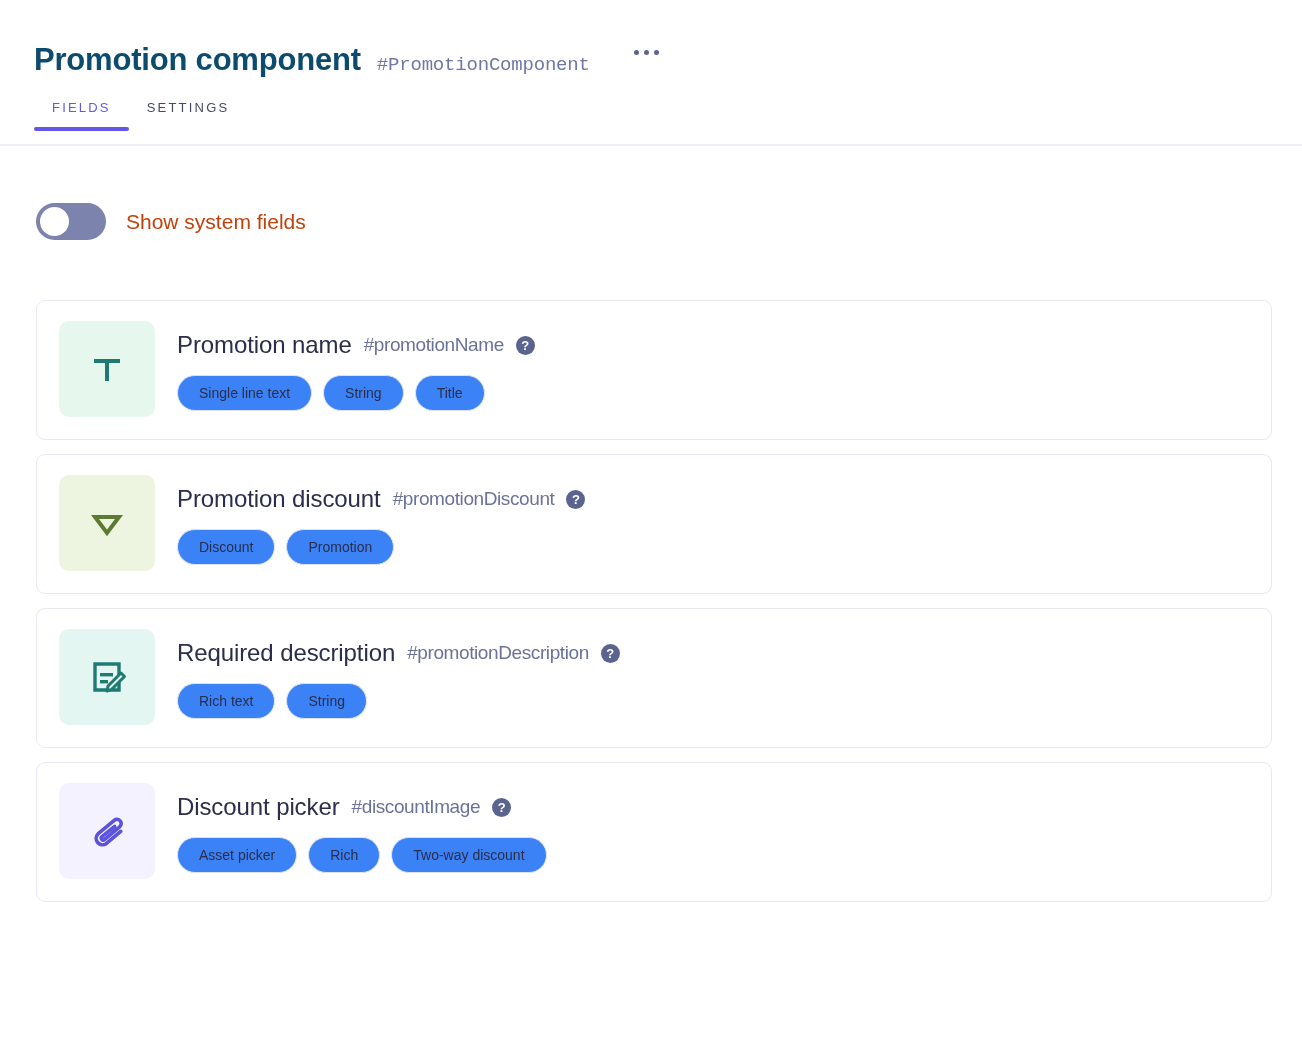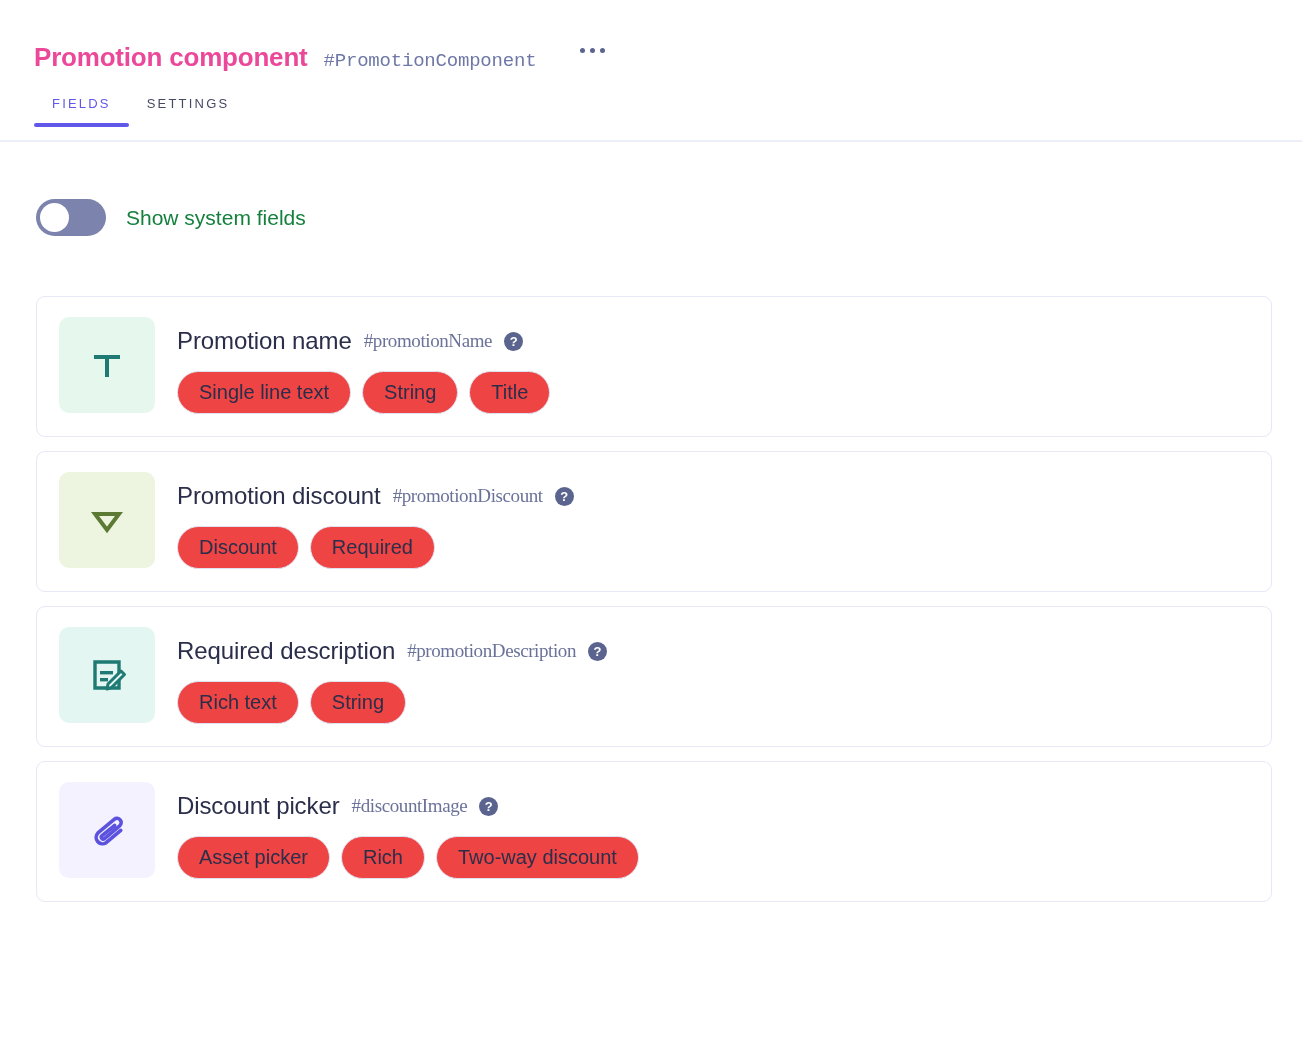--- a/index.html
+++ b/index.html
@@ -20,23 +20,23 @@
   }
 
   
   .header-row {
     display: flex;
     align-items: baseline;
     gap: 16px;
     padding: 44px 0 0 34px;
   }
   .page-title {
-    font-size: 26px;
+    font-size: 31px;
     font-weight: bold;
-    color: #ec4899;
+    color: #0c4a6e;
     letter-spacing: -0.2px;
     line-height: 1;
   }
   .page-id {
     font-family: "Liberation Mono", monospace;
     font-size: 19px;
     color: #6f77a6;
     letter-spacing: -0.2px;
   }
   .kebab-menu {
@@ -119,21 +119,21 @@
     position: absolute;
     top: 4px;
     left: 4px;
     width: 29px;
     height: 29px;
     border-radius: 50%;
     background: #ffffff;
   }
   .toggle-label {
     font-size: 21px;
-    color: #15803d;
+    color: #c2410c;
   }
 
   
   .fields {
     margin-top: 60px;
     padding: 0 30px 0 36px;
     display: flex;
     flex-direction: column;
     gap: 14px;
   }
@@ -166,21 +166,21 @@
     gap: 12px;
     flex-wrap: nowrap;
   }
   .field-name {
     font-size: 24px;
     color: #2a2e4a;
     letter-spacing: -0.1px;
     white-space: nowrap;
   }
   .field-id {
-    font-family: Liberation Serif, serif;
+    font-family: Liberation Sans, sans-serif;
     font-size: 19px;
     color: #6b7299;
     letter-spacing: -0.4px;
     white-space: nowrap;
     text-align: right;
   }
   .help-icon {
     width: 19px;
     height: 19px;
     border-radius: 50%;
@@ -198,23 +198,23 @@
   .chips {
     display: flex;
     gap: 11px;
     margin-top: 16px;
     flex-wrap: wrap;
   }
   .chip {
     border: 1px solid #dfe2f1;
     border-radius: 999px;
     padding: 9px 21px;
-    font-size: 20px;
+    font-size: 14px;
     color: #2a2e4a;
-    background: #ef4444;
+    background: #3b82f6;
     white-space: nowrap;
     cursor: pointer;
     font-family: "Liberation Sans", sans-serif;
   }
 
   svg { display: block; }
 </style>
 </head>
 <body>
 
@@ -275,21 +275,21 @@
         </svg>
       </div>
       <div class="field-body">
         <div class="field-head">
           <span class="field-name">Promotion discount</span>
           <span class="field-id">#promotionDiscount</span>
           <span class="help-icon">?</span>
         </div>
         <div class="chips">
           <span class="chip">Discount</span>
-          <span class="chip">Required</span>
+          <span class="chip">Promotion</span>
         </div>
       </div>
     </div>
 
     <div class="field-card">
       <div class="field-icon" style="background:#e3f6f2;">
         <svg width="48" height="48" viewBox="0 0 48 48" aria-hidden="true">
           <path d="M12 11 H36 V37 H12 Z" fill="none" stroke="#1e7a73" stroke-width="3.4"></path>
           <rect x="17" y="20" width="13" height="3.4" fill="#1e7a73"></rect>
           <rect x="17" y="27" width="8" height="3.4" fill="#1e7a73"></rect>

